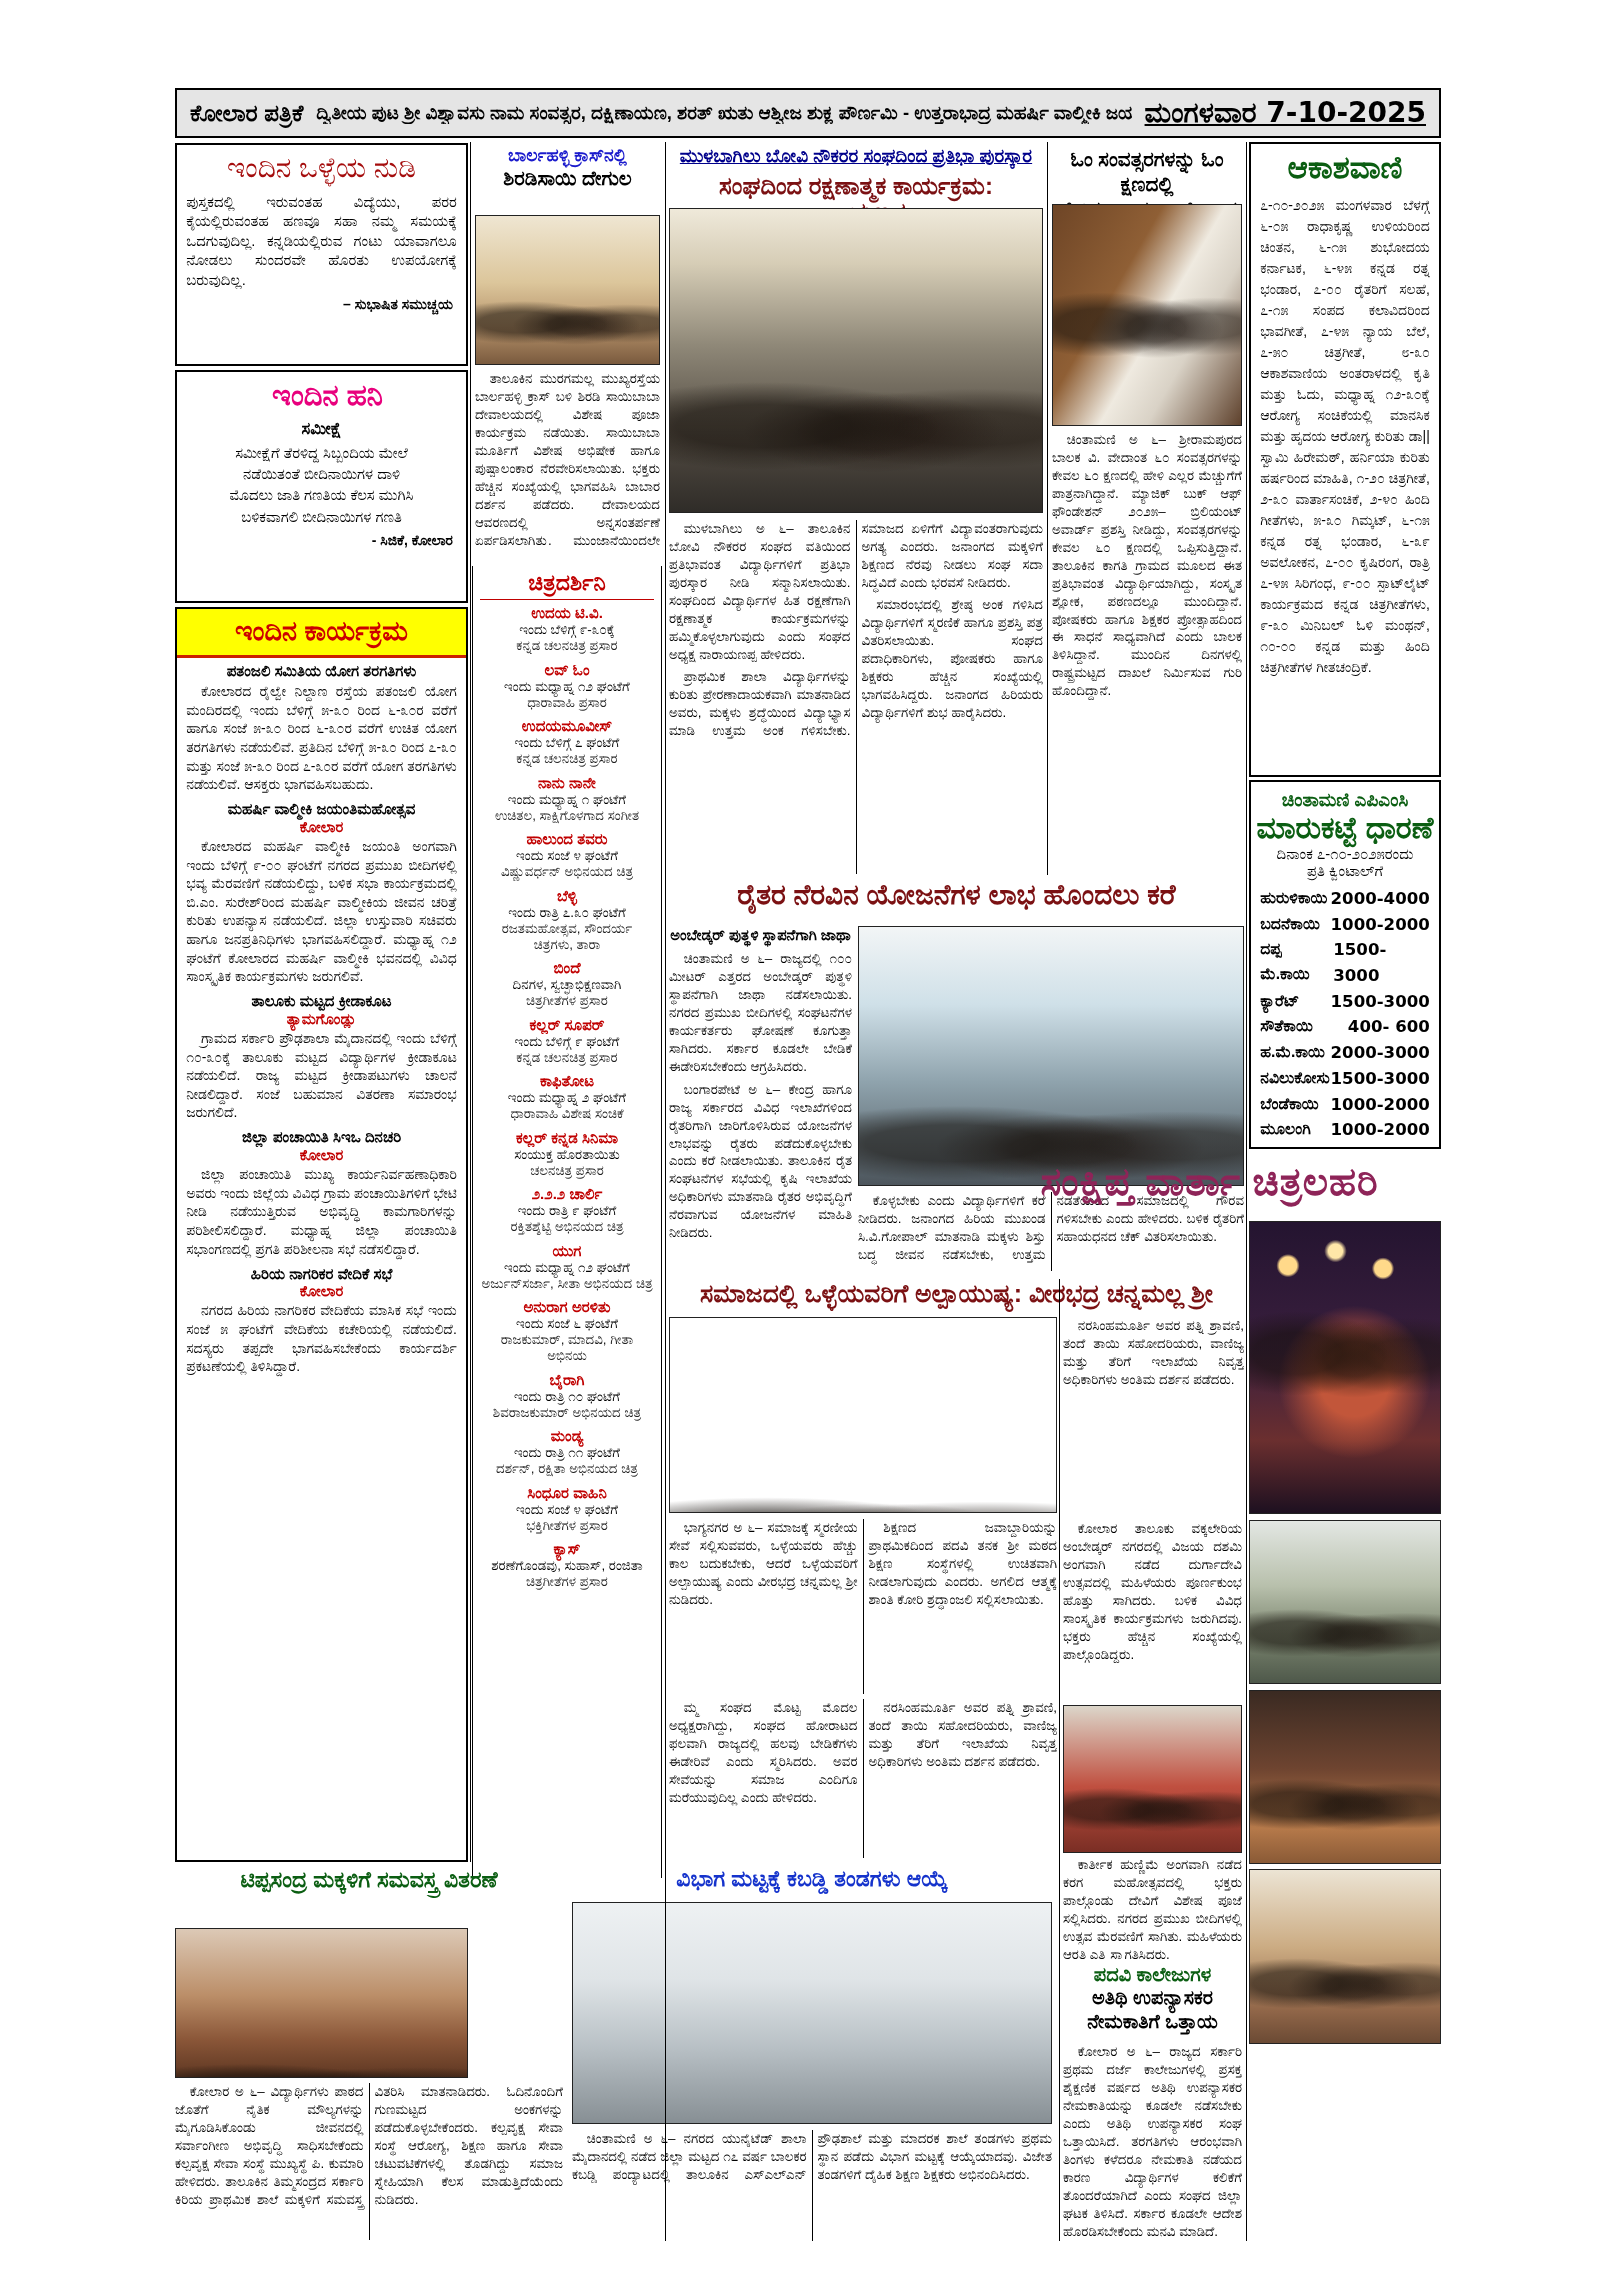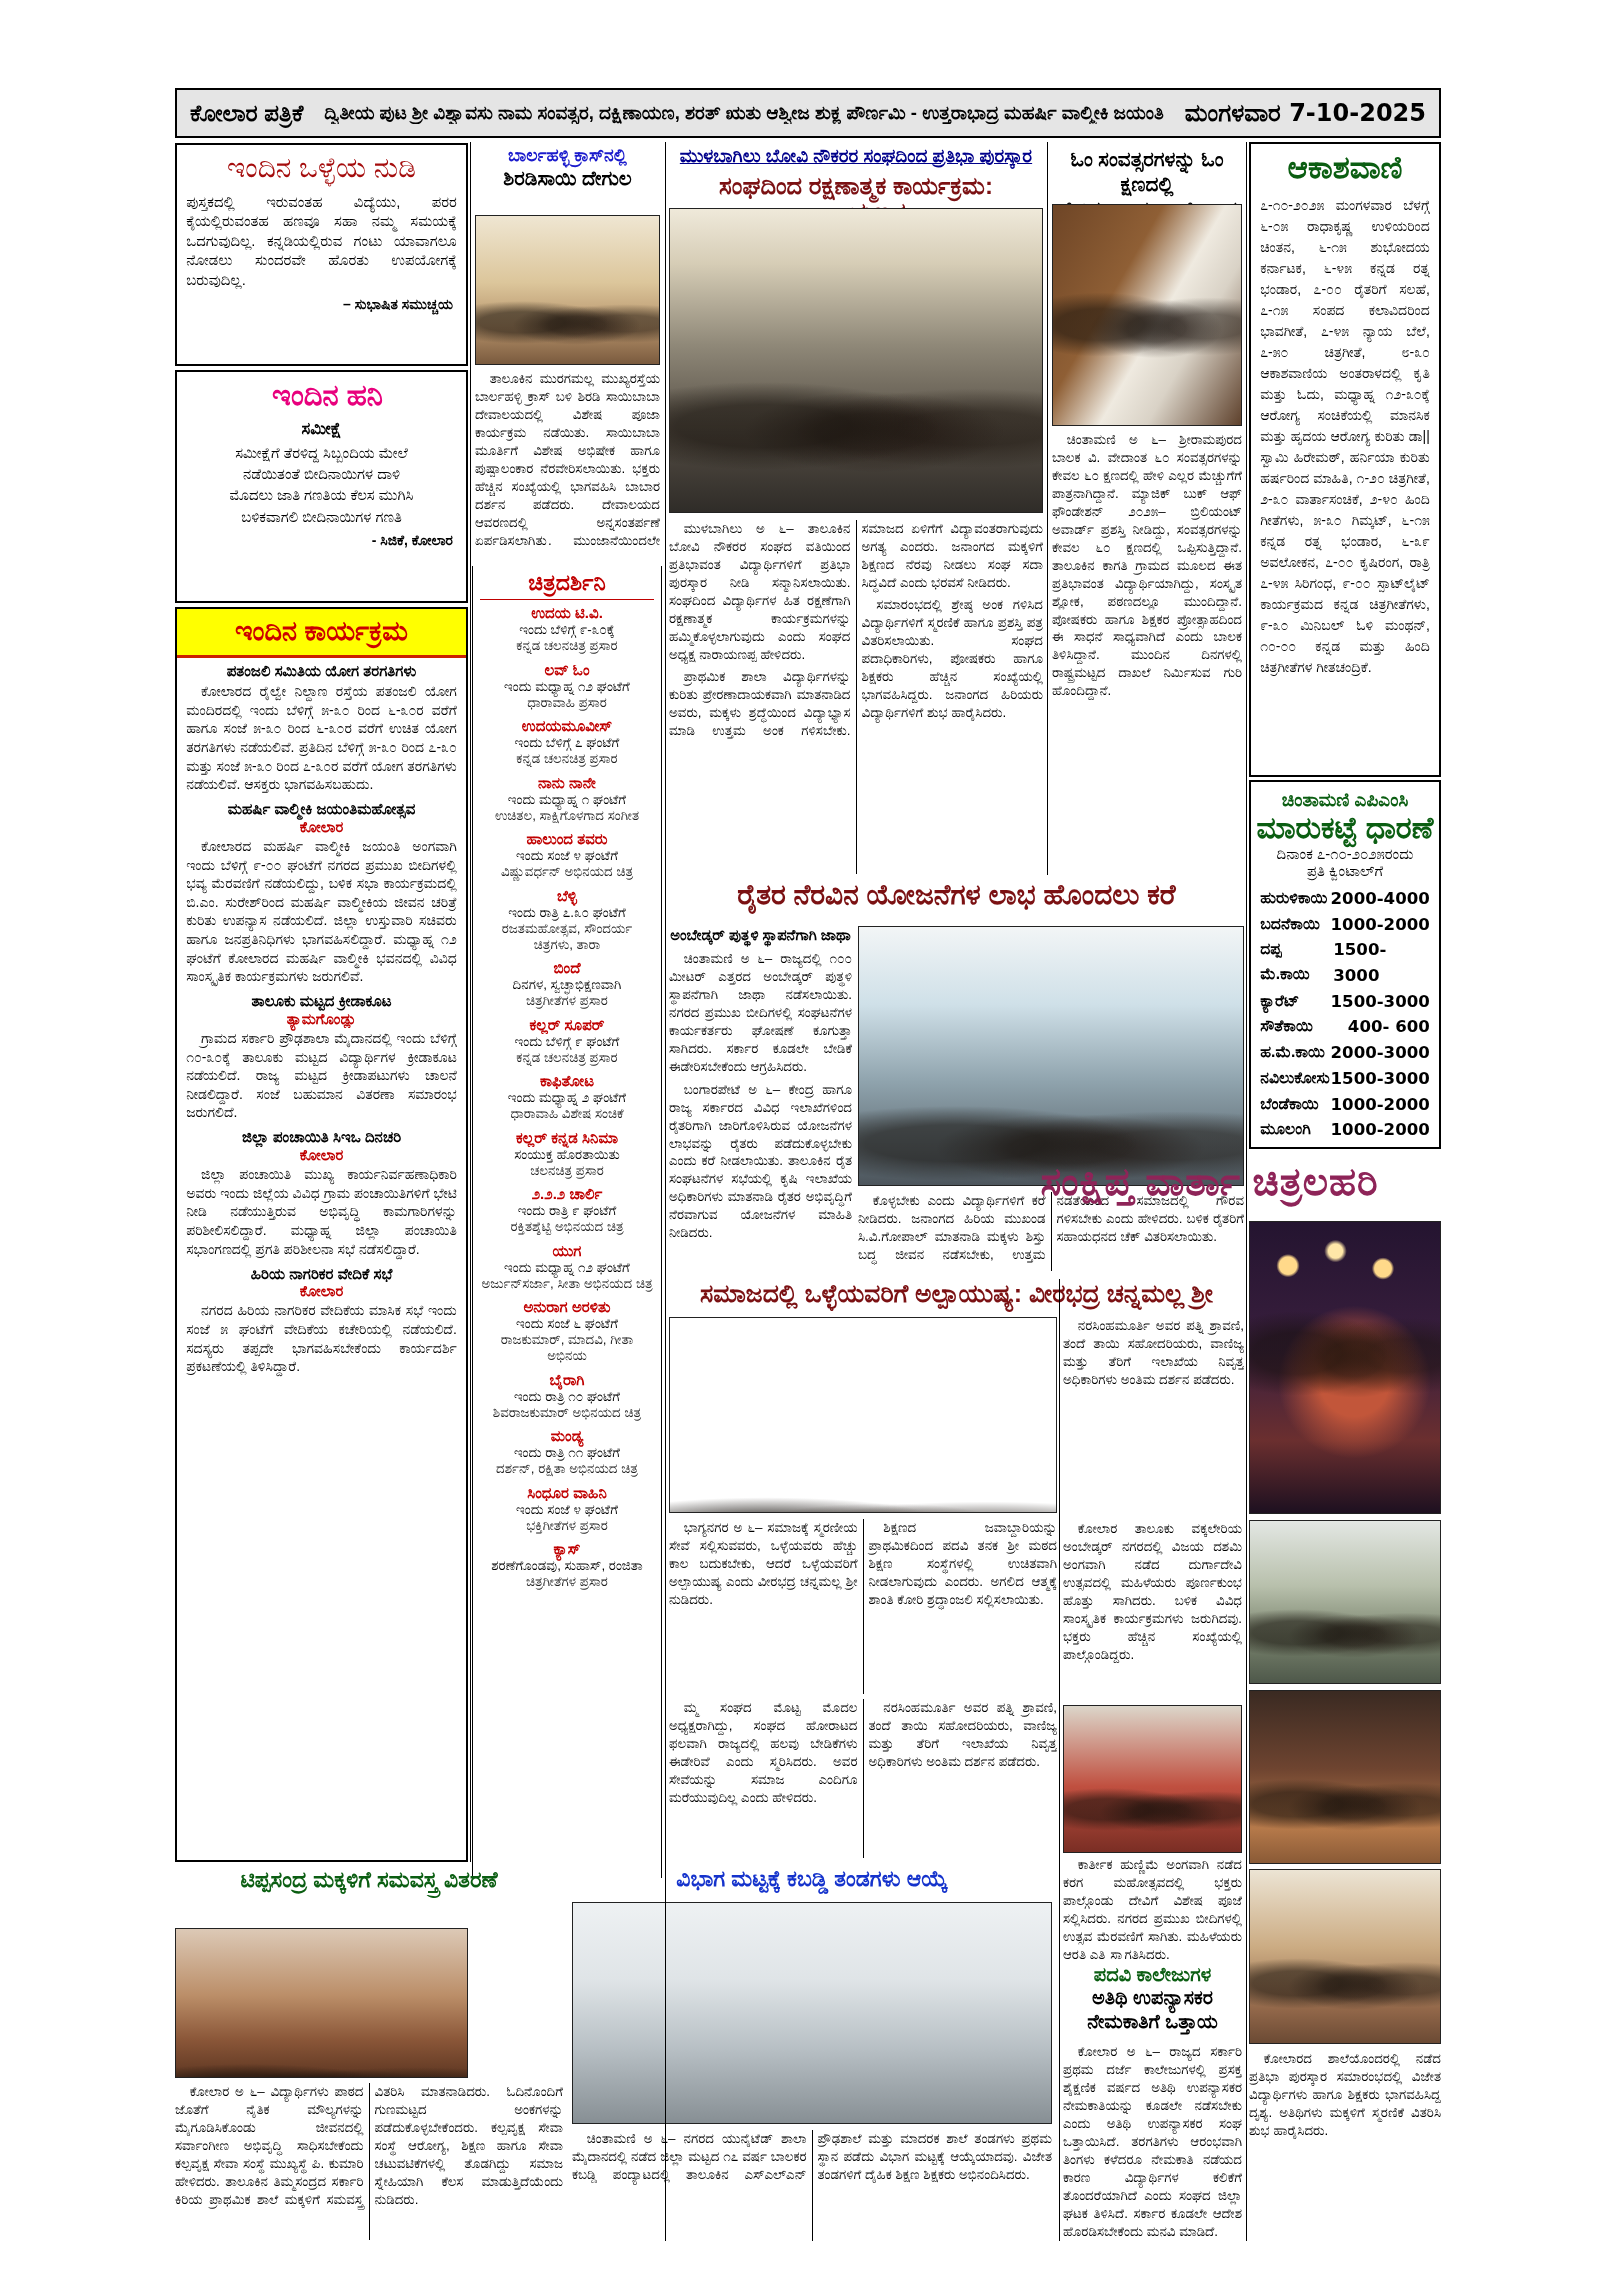--- a/index.html
+++ b/index.html
@@ -3,21 +3,21 @@
 <meta charset="utf-8">
 <style>
   html,body{margin:0;padding:0;background:#ffffff;}
   body{width:1619px;height:2289px;position:relative;font-family:"Liberation Sans",sans-serif;color:#000;}
   .sheet{position:absolute;left:175px;top:88px;width:1266px;height:2155px;}
   .abs{position:absolute;box-sizing:border-box;}
   
   .masthead{border:2.8px solid #000;display:flex;align-items:center;background:#e5e5e5;}
   .mh-left{font-weight:bold;font-size:23px;padding:0 13px;white-space:nowrap;}
   .mh-center{flex:1;font-size:18.5px;font-weight:bold;text-align:center;white-space:nowrap;overflow:hidden;}
-  .mh-date{font-weight:bold;font-size:24px;padding:0 13px;white-space:nowrap;font-family:"DejaVu Sans",sans-serif;}
+  .mh-date{font-weight:bold;font-size:28px;padding:0 13px;white-space:nowrap;font-family:"DejaVu Sans",sans-serif;text-decoration:underline;}
   
   .box{border:2.8px solid #000;background:#fff;}
   .title-red{color:#a50d0d;font-weight:normal;font-size:28px;text-align:center;padding:7.4px 0 1.8px 0;}
   .title-pink{color:#e8007d;font-weight:bold;font-size:29px;text-align:center;padding:7.4px 0 1.8px 0;margin-left:12px;}
   .body-txt{font-size:14.3px;line-height:1.32;text-align:justify;padding:5.5px 9.2px;}
   .attrib{font-size:14px;font-weight:bold;text-align:right;padding:0 13px 7.4px 0;}
   .hani-lines{font-size:14.8px;line-height:1.45;text-align:center;padding:3.7px 7.4px;}
   .hani-sub{font-weight:bold;font-size:16.6px;text-align:center;padding-top:3.7px;}
   .yellow-head{background:#ffff00;border-bottom:3.7px solid #cc2200;color:#cc0000;font-weight:bold;font-size:27px;text-align:center;padding:7.4px 0;}
   .ev-item{padding:4.6px 9.2px 1.8px 9.2px;}
@@ -383,23 +383,20 @@
 
       </div>
 
   </div>
 
   <div class="abs chit-head" style="left:803px;top:1072px;width:463px;">ಸಂಕ್ಷಿಪ್ತ ವಾರ್ತಾ ಚಿತ್ರಲಹರಿ</div>
   <div class="abs ph ph-night" style="left:1074px;top:1133px;width:192px;height:293px;"></div>
   <div class="abs ph ph-team" style="left:1074px;top:1432px;width:192px;height:164px;"></div>
   <div class="abs ph ph-pooja" style="left:1074px;top:1602px;width:192px;height:174px;"></div>
   <div class="abs ph ph-indoor" style="left:1074px;top:1781px;width:192px;height:175px;"></div>
-  <div class="abs art" style="left:1074px;top:1962px;width:192px;height:190px;overflow:hidden;">
-    <p>ಕೋಲಾರದ ಶಾಲೆಯೊಂದರಲ್ಲಿ ನಡೆದ ಪ್ರತಿಭಾ ಪುರಸ್ಕಾರ ಸಮಾರಂಭದಲ್ಲಿ ವಿಜೇತ ವಿದ್ಯಾರ್ಥಿಗಳು ಹಾಗೂ ಶಿಕ್ಷಕರು ಭಾಗವಹಿಸಿದ್ದ ದೃಶ್ಯ. ಅತಿಥಿಗಳು ಮಕ್ಕಳಿಗೆ ಸ್ಮರಣಿಕೆ ವಿತರಿಸಿ ಶುಭ ಹಾರೈಸಿದರು.</p>
-  </div>
 
   <div class="abs vrule" style="left:295px;top:54px;height:1720px;"></div>
   <div class="abs vrule" style="left:490px;top:54px;height:2099px;"></div>
   <div class="abs vrule" style="left:872px;top:54px;height:733px;"></div>
   <div class="abs vrule" style="left:884px;top:1191px;height:962px;"></div>
   <div class="abs vrule" style="left:1071px;top:54px;height:2099px;"></div>
 
 </div>
 
 

